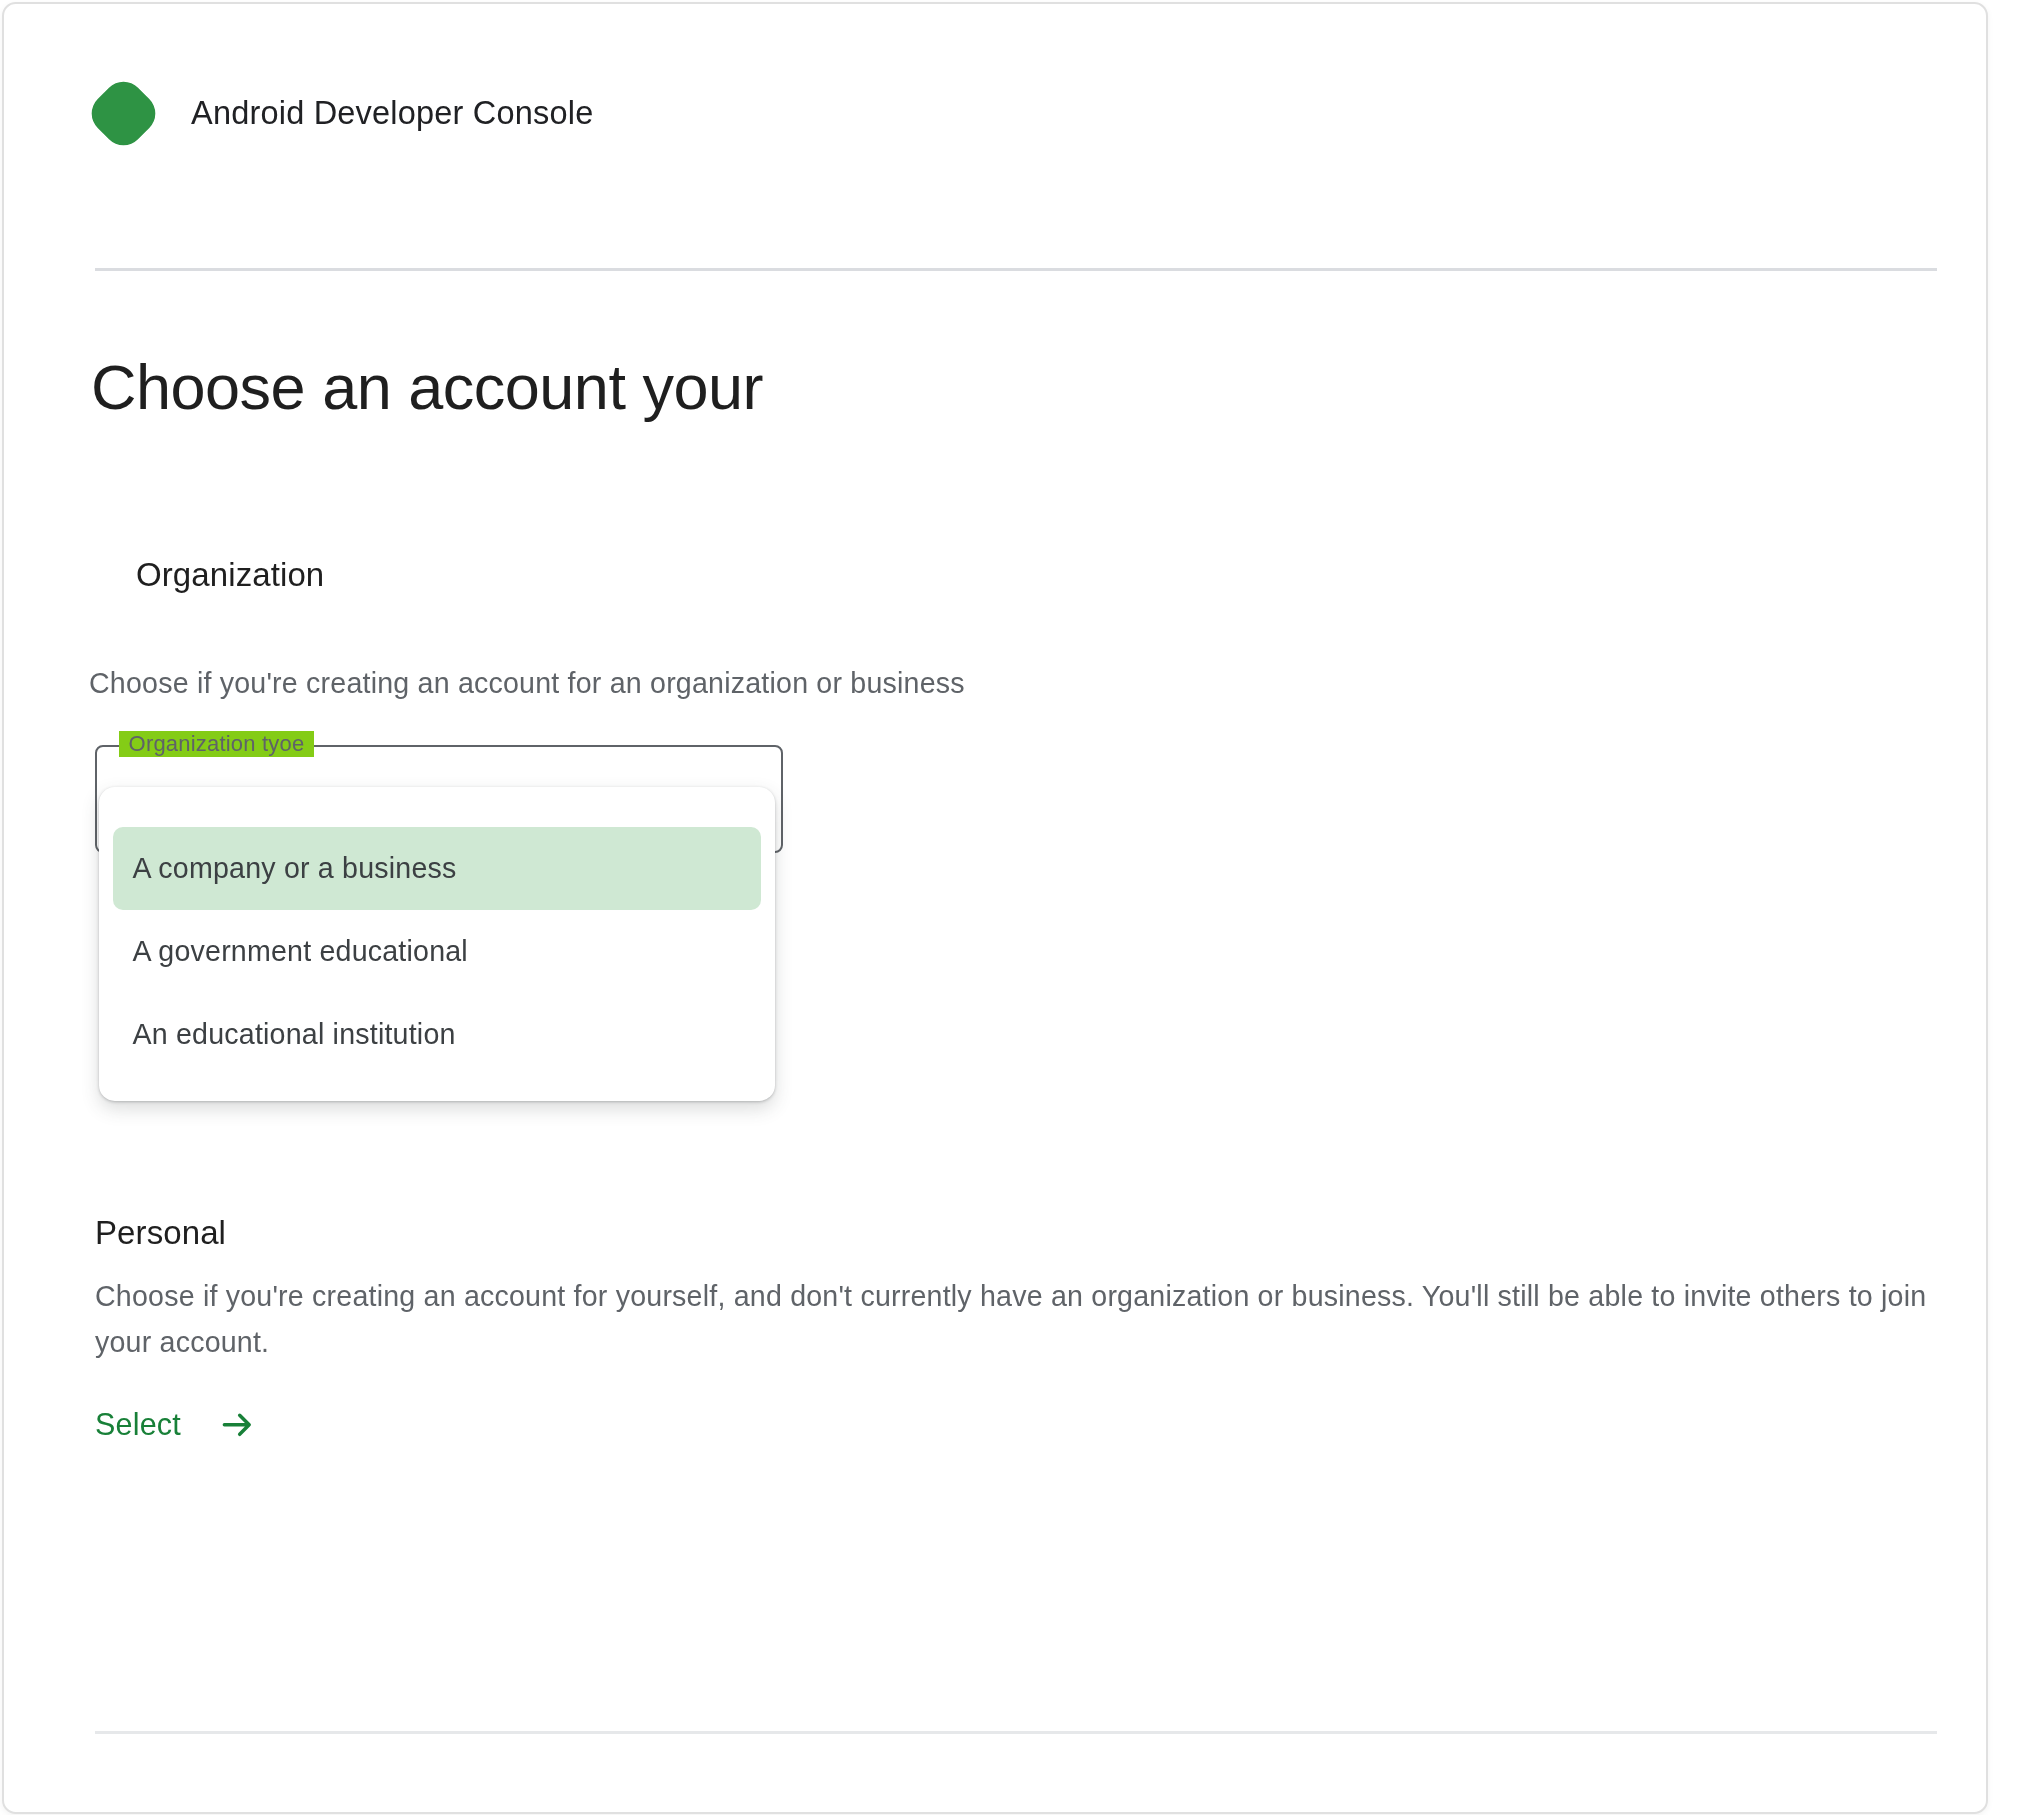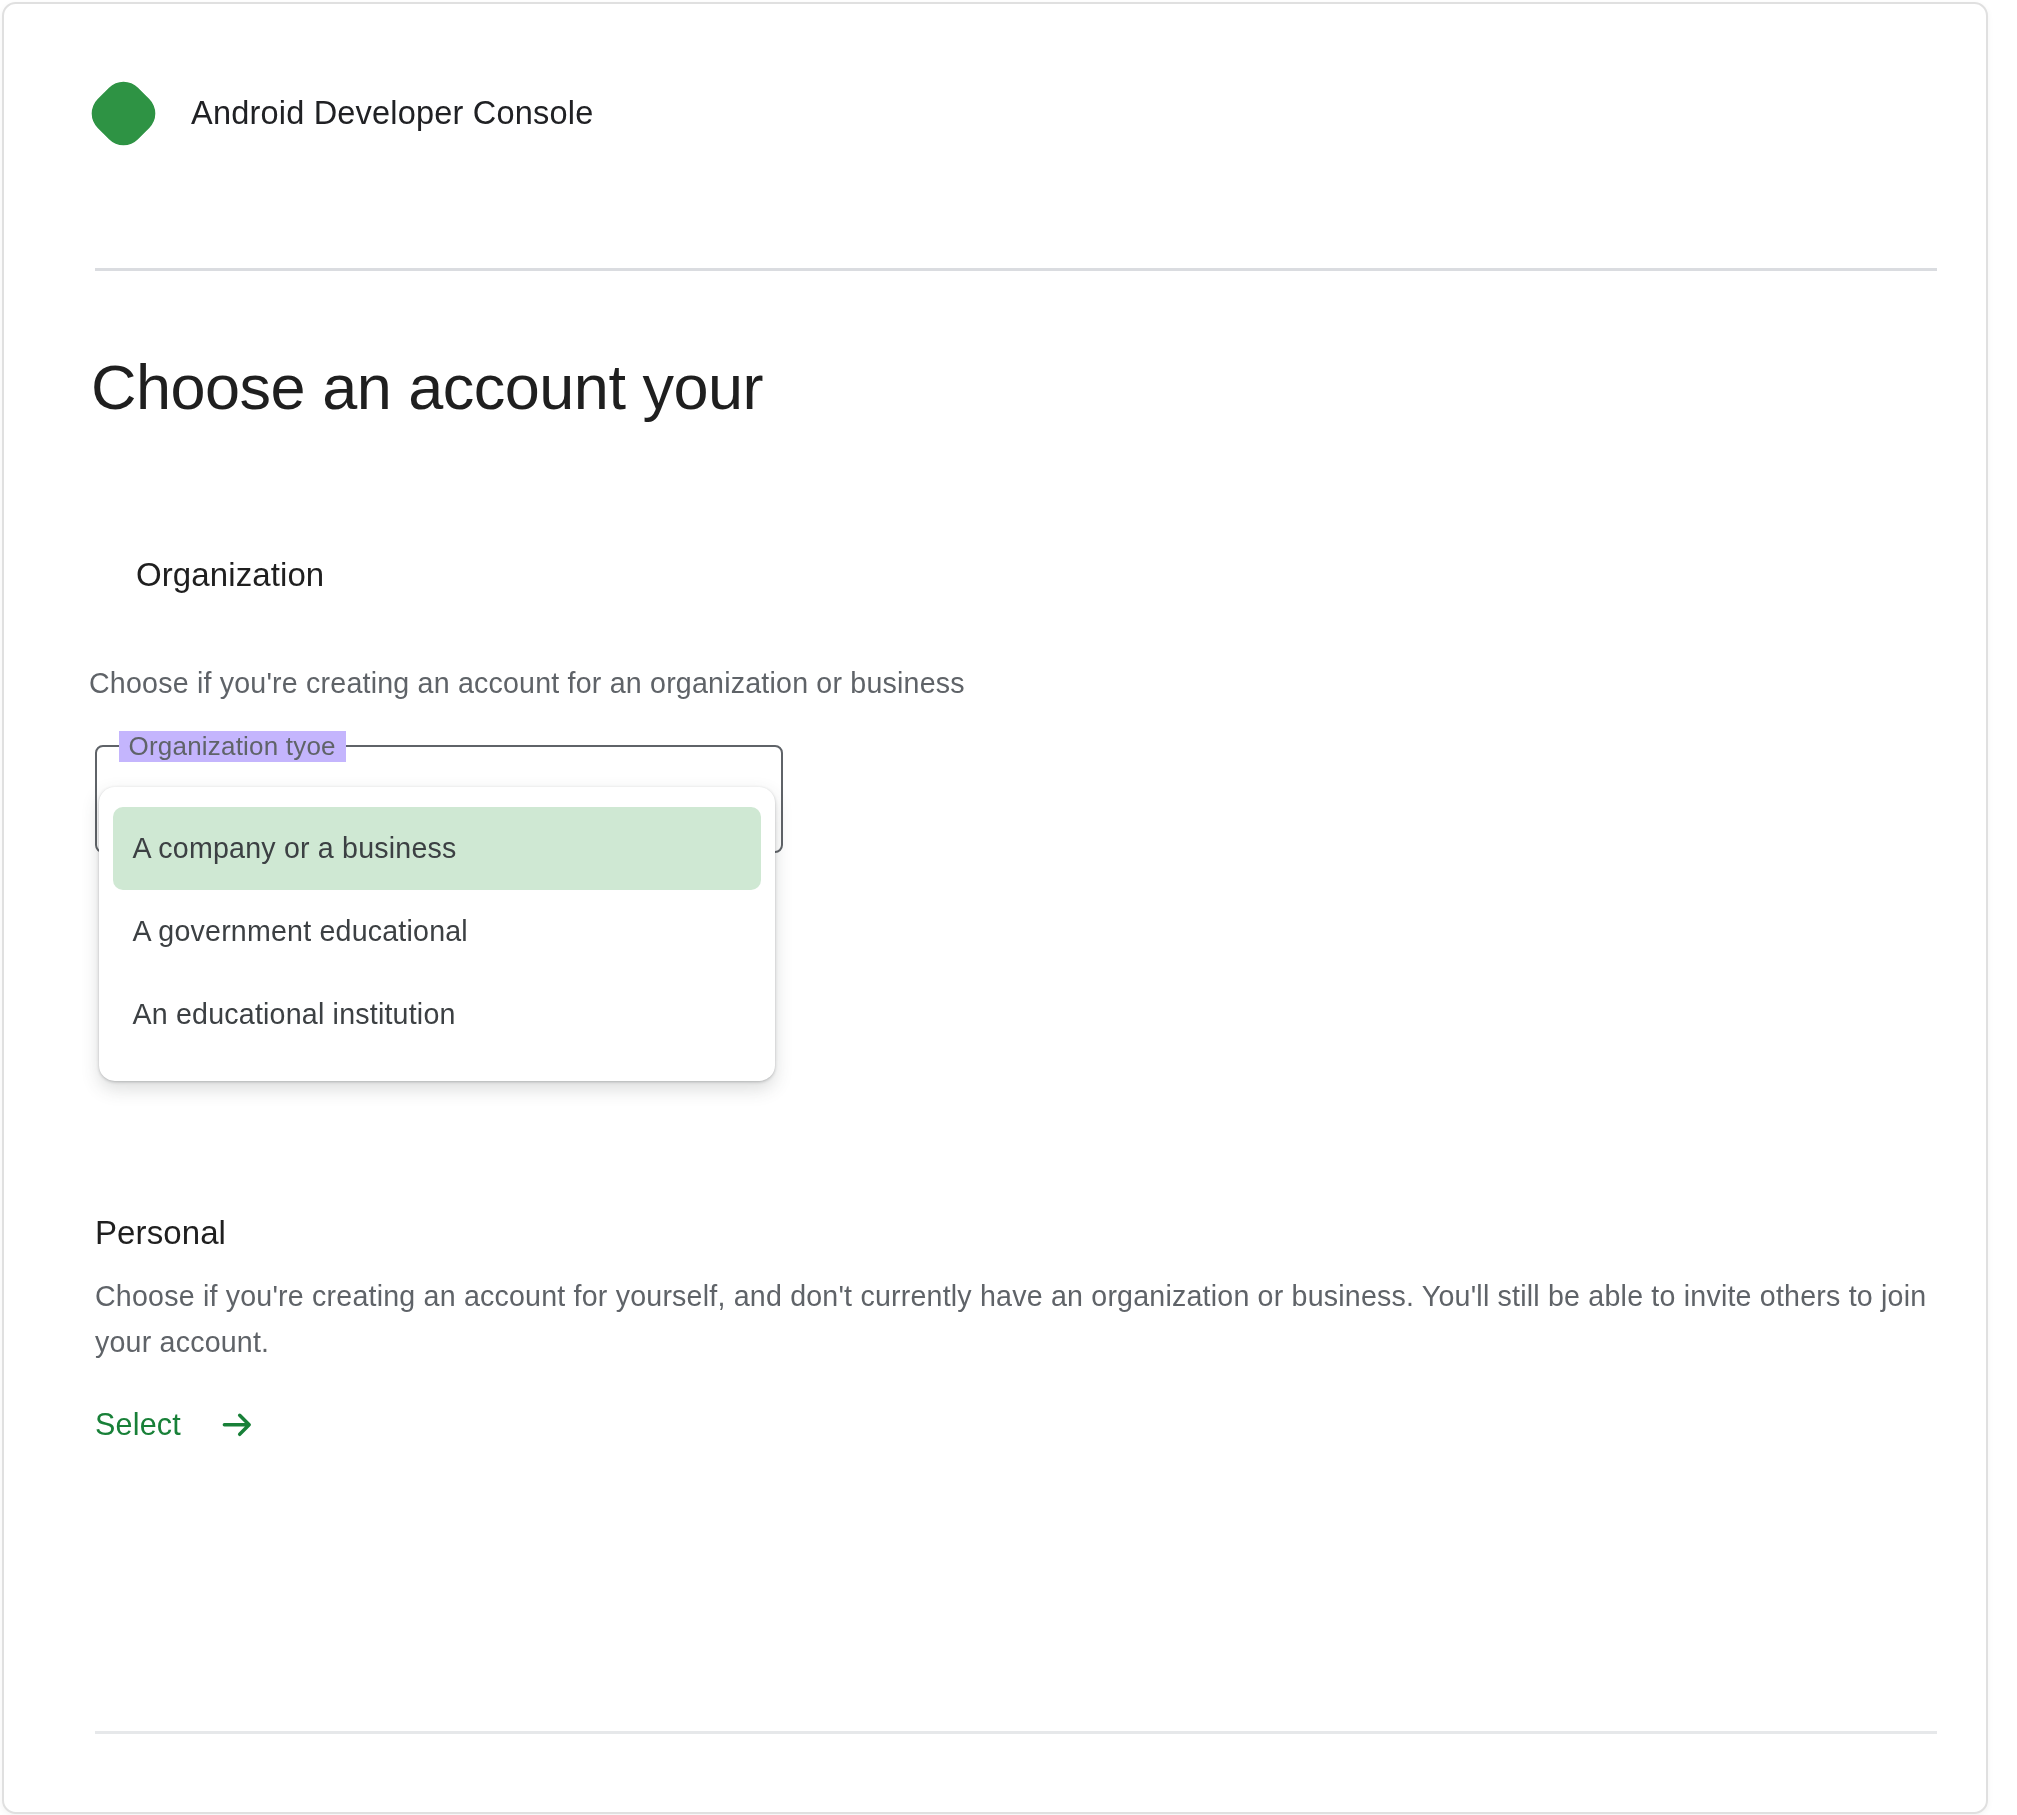--- a/index.html
+++ b/index.html
@@ -45,39 +45,39 @@
   .section-desc{font-size:28.6px;font-weight:400;color:var(--body-text);line-height:46px;letter-spacing:0.2px;}
   #org-heading{position:absolute;left:91px;top:552px;margin-left:41px;}
   #org-desc{position:absolute;left:85px;top:656px;}
   
   .field{
     position:absolute;left:91px;top:741px;width:688px;height:108px;
     border:2px solid var(--outline-gray);border-radius:7.9px;
     background:transparent;
   }
   .field-label{
-    position:absolute;left:21.7px;top:-15.8px;background:#c4b5fd;
-    padding:0 9.9px;font-size:26px;color:var(--body-text);letter-spacing:0.2px;
+    position:absolute;left:21.7px;top:-15.8px;background:#84cc16;
+    padding:0 9.9px;font-size:22px;color:var(--body-text);letter-spacing:0.2px;
     white-space:nowrap;
   }
   
   .menu{
     position:absolute;left:95px;top:783px;width:676px;
     background:#fff;border-radius:15.8px;
     box-shadow:0 1px 3px rgba(60,64,67,.30),0 7.9px 17.7px rgba(60,64,67,.18);
     padding:19.7px 13.8px 25.6px 13.8px;
     z-index:5;
   }
   .menu-item{
     height:83px;display:flex;align-items:center;
     padding:0 19.7px;border-radius:9.9px;
     font-size:28.6px;color:var(--item-text);letter-spacing:0.2px;
     cursor:pointer;
   }
-  .menu-item.selected{background:var(--highlight-green);}
+  .menu-item.selected{background:var(--highlight-green);margin-top:20px;}
   
   #personal-heading{position:absolute;left:91px;top:1210px;}
   #personal-desc{position:absolute;left:91px;top:1269px;max-width:1868px;}
   .select-link{
     position:absolute;left:91px;top:1403px;
     display:inline-flex;align-items:center;gap:39px;
     font-size:30.5px;font-weight:500;color:var(--link-green);
     text-decoration:none;cursor:pointer;letter-spacing:0.2px;
   }
   .arrow-icon{display:block;}

